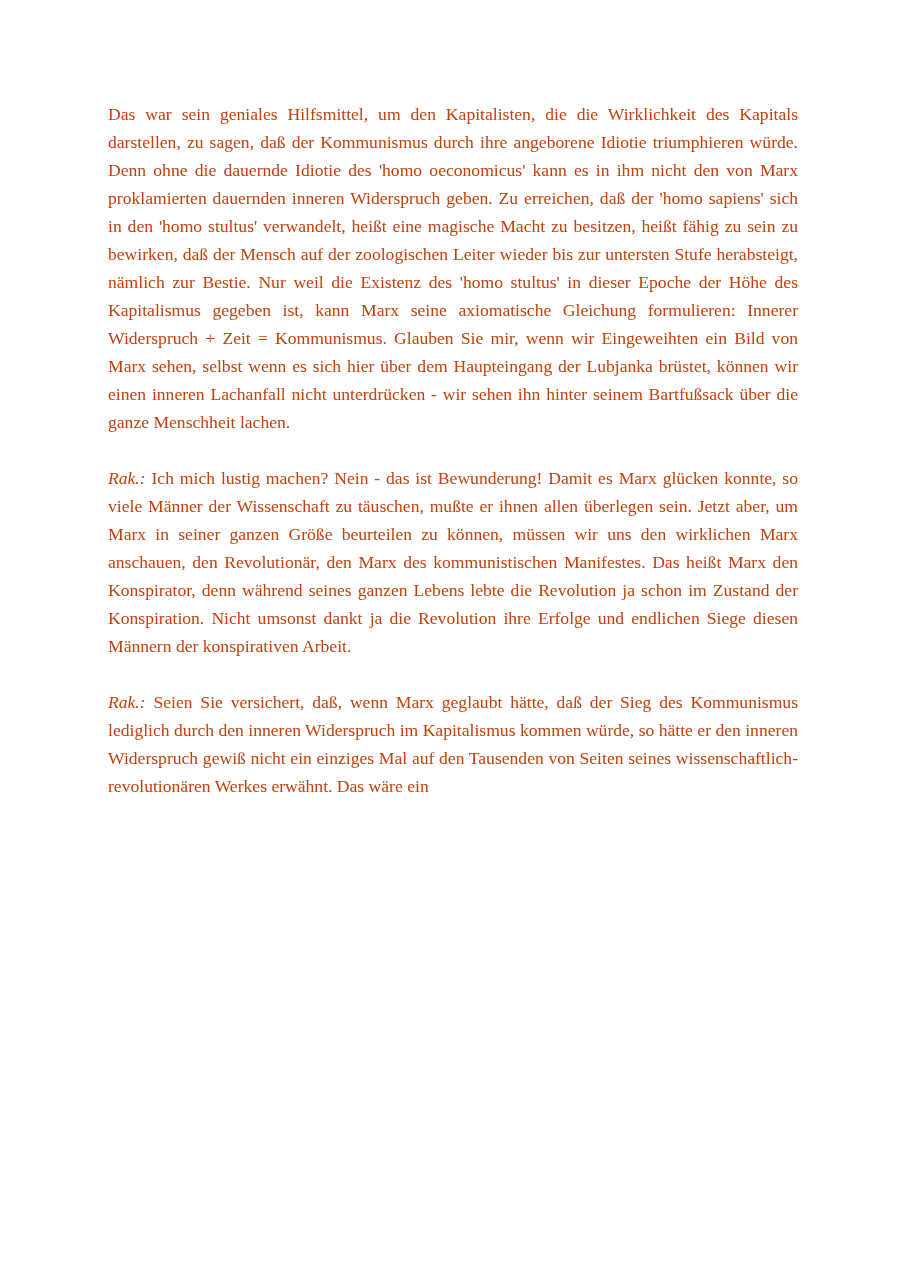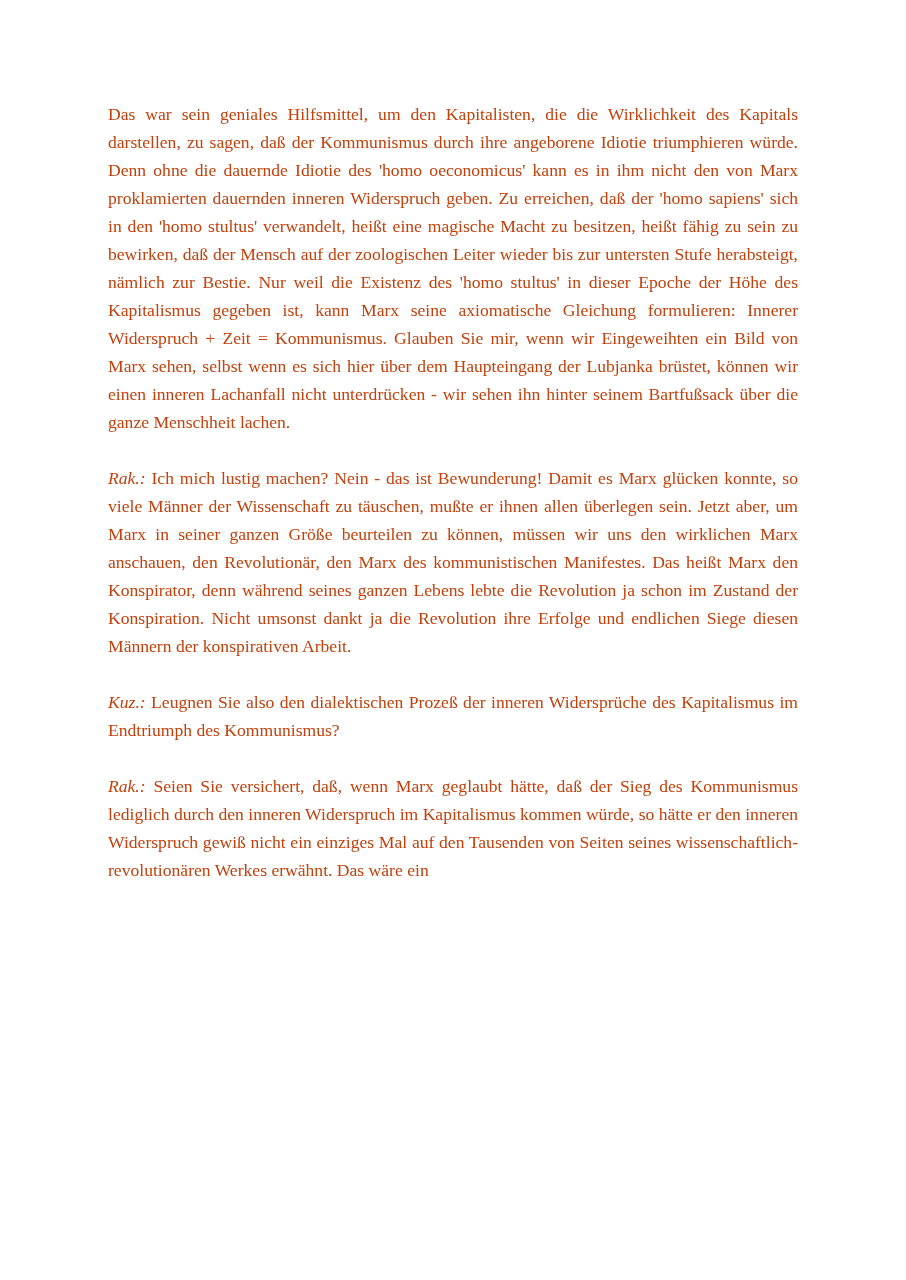--- a/index.html
+++ b/index.html
@@ -40,20 +40,18 @@
 
 <div class="page">
   <div class="textblock">
 
     <p class="para"><span class="ptext">Das war sein geniales Hilfsmittel, um den Kapitalisten, die die Wirklichkeit des Kapitals darstellen, zu sagen, daß der Kommunismus durch ihre angeborene Idiotie triumphieren würde. Denn ohne die dauernde Idiotie des 'homo oeconomicus' kann es in ihm nicht den von Marx proklamierten dauernden inneren Widerspruch geben. Zu erreichen, daß der 'homo sapiens' sich in den 'homo stultus' verwandelt, heißt eine magische Macht zu besitzen, heißt fähig zu sein zu bewirken, daß der Mensch auf der zoologischen Leiter wieder bis zur untersten Stufe herabsteigt, nämlich zur Bestie. Nur weil die Existenz des 'homo stultus' in dieser Epoche der Höhe des Kapitalismus gegeben ist, kann Marx seine axiomatische Gleichung formulieren: Innerer Widerspruch + Zeit = Kommunismus. Glauben Sie mir, wenn wir Eingeweihten ein Bild von Marx sehen, selbst wenn es sich hier über dem Haupteingang der Lubjanka brüstet, können wir einen inneren Lachanfall nicht unterdrücken - wir sehen ihn hinter seinem Bartfußsack über die ganze Menschheit lachen.</span></p>
 
 
     <p class="para"><span class="speaker">Rak.:</span>
 <span class="ptext">Ich mich lustig machen? Nein - das ist Bewunderung! Damit es Marx glücken konnte, so viele Männer der Wissenschaft zu täuschen, mußte er ihnen allen überlegen sein. Jetzt aber, um Marx in seiner ganzen Größe beurteilen zu können, müssen wir uns den wirklichen Marx anschauen, den Revolutionär, den Marx des kommunistischen Manifestes. Das heißt Marx den Konspirator, denn während seines ganzen Lebens lebte die Revolution ja schon im Zustand der Konspiration. Nicht umsonst dankt ja die Revolution ihre Erfolge und endlichen Siege diesen Männern der konspirativen Arbeit.</span></p>
 
-    <p class="para"><span class="speaker">Kuz.:</span>
-<span class="ptext">Leugnen Sie also den dialektischen Prozeß der inneren Widersprüche des Kapitalismus im Endtriumph des Kommunismus?</span></p>
 
     <p class="para"><span class="speaker">Rak.:</span>
 <span class="ptext">Seien Sie versichert, daß, wenn Marx geglaubt hätte, daß der Sieg des Kommunismus lediglich durch den inneren Widerspruch im Kapitalismus kommen würde, so hätte er den inneren Widerspruch gewiß nicht ein einziges Mal auf den Tausenden von Seiten seines wissenschaftlich-revolutionären Werkes erwähnt. Das wäre ein</span></p>
 
   </div>
 </div>
 
 </body></html>

